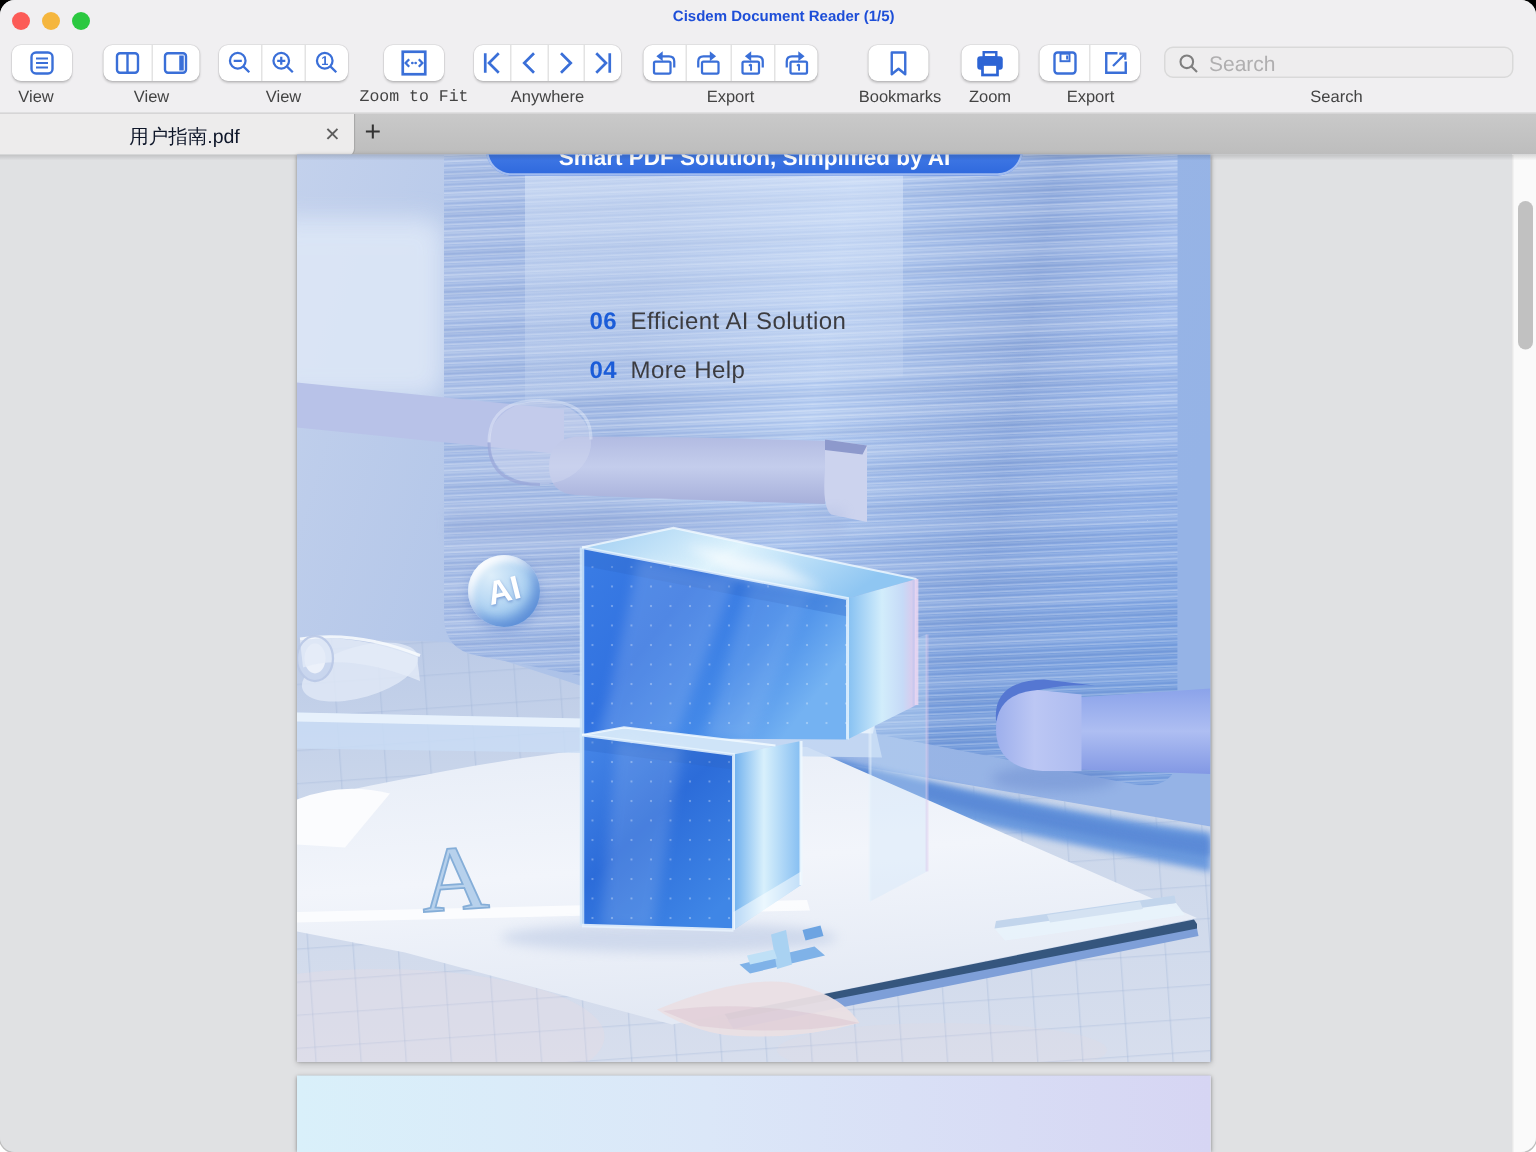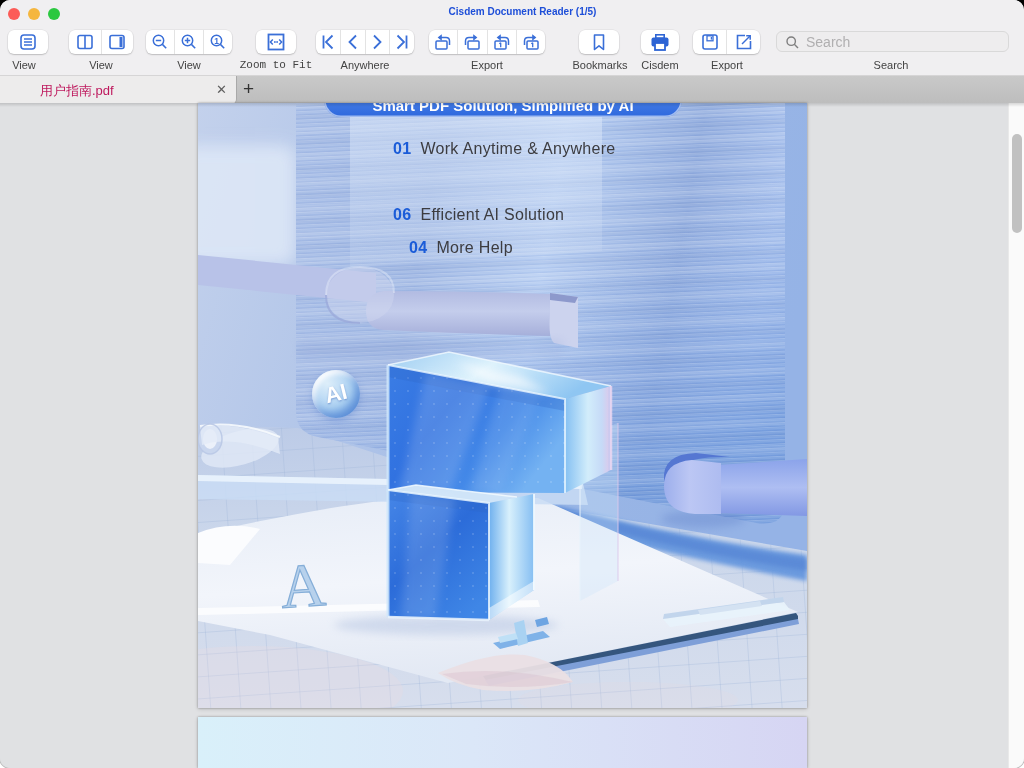--- a/index.html
+++ b/index.html
@@ -21,22 +21,22 @@
         box-shadow:0 0 0 0.5px rgba(0,0,0,.07), 0 1px 1.5px rgba(0,0,0,.18);
         display:flex; align-items:center; }
   .tb .seg { flex:1 1 auto; height:24px; display:flex; align-items:center; justify-content:center; }
   .tb .seg + .seg { border-left:1px solid #e3e3e3; }
   .lbl { position:absolute; top:31px; font-size:11px; color:#434343; transform:translateX(-50%); white-space:nowrap; }
   svg.ic { display:block; }
   .tabbar { position:absolute; left:0; top:75px; width:1024px; height:28px;
             background:linear-gradient(#c9c9c9,#bdbdbd); border-top:1px solid #d6d5d6; }
   .tab { position:absolute; left:0; top:0; width:237px; height:28px;
          background:#edecec; border-right:1px solid #a9a9a9; border-radius:0 0 5px 0; }
-  .tab .tname { position:absolute; left:0; right:30px; top:6px; text-align:left;
-                font-size:13px; color:#be185d;margin-left:40px; }
+  .tab .tname { position:absolute; left:0; right:30px; top:6px; text-align:center;
+                font-size:13px; color:#0f172a;margin-left:40px; }
   .tab .tclose { position:absolute; right:9px; top:6px; font-size:13px; color:#5e5e5e; }
   .tplus { position:absolute; left:243px; top:2px; font-size:19px; color:#333; font-weight:400; }
   .tabshadow { position:absolute; left:0; top:103px; width:1024px; height:4px;
                background:linear-gradient(rgba(0,0,0,.14),rgba(0,0,0,0)); z-index:50; }
   .content { position:absolute; left:0; top:103px; width:1024px; height:665px; background:#e0e1e3; }
   .page1 { position:absolute; left:198px; top:0px; width:609px; height:605px; overflow:hidden;
            background:#b7c8e9; box-shadow:0 0 2px rgba(0,0,0,.3), 0 1px 4px rgba(0,0,0,.18); }
   .page2 { position:absolute; left:198px; top:614px; width:609px; height:51px;
            background:linear-gradient(90deg,#d9f0fa 0%,#dbe7f8 45%,#d6d5f3 100%);
            box-shadow:0 0 2px rgba(0,0,0,.3), 0 1px 4px rgba(0,0,0,.18); }
@@ -212,21 +212,21 @@
     <div class="lbl" style="left:600px;">Bookmarks</div>
     <div class="tb" style="left:641px;width:38px;">
         <div class="seg">
       <svg class="ic" width="20" height="19" viewBox="0 0 20 19">
             <rect x="5.8" y="1.8" width="8.4" height="3.4" fill="#fff" stroke="#2d64d4" stroke-width="1.6"></rect>
             <rect x="1.5" y="4.5" width="17" height="9" rx="2" fill="#2d64d4"></rect>
             <rect x="5" y="10" width="10" height="7" fill="#fff" stroke="#2d64d4" stroke-width="1.8"></rect>
           </svg>
     </div>
       </div>
-    <div class="lbl" style="left:660px;">Cisdem</div>
+    <div class="lbl" style="left:660px;">Zoom</div>
     <div class="tb" style="left:693px;width:67px;">
       <div class="seg">
           <svg class="ic" width="18" height="18" viewBox="0 0 18 18">
             <rect x="2" y="2" width="14" height="14" rx="2" fill="none" stroke="#3a6fd8" stroke-width="1.6"></rect>
             <rect x="6" y="2.8" width="6" height="5" fill="none" stroke="#3a6fd8" stroke-width="1.3"></rect>
             <line x1="10.4" y1="4" x2="10.4" y2="6.6" stroke="#3a6fd8" stroke-width="1.3"></line>
           </svg>
         </div>
       <div class="seg">
           <svg class="ic" width="18" height="18" viewBox="0 0 18 18">
@@ -456,23 +456,22 @@
         <polygon points="465,516 586,499 592,507 472,524" fill="#e8f2fb" opacity="0.95"></polygon>
         <polygon points="465,516 586,499 585,494 466,511" fill="#c2d5ec"></polygon>
         <polygon points="500,507 562,498 564,503 502,512" fill="#d4e2f2"></polygon>
 
         <polygon points="295,540 345,528 352,534 302,546" fill="#7fb2e8"></polygon>
         <polygon points="316,520 326,517 330,540 320,543" fill="#a9d2f2"></polygon>
         <polygon points="337,517 349,514 351,521 339,524" fill="#6da4e2"></polygon>
         <polygon points="300,534 318,530 320,536 302,540" fill="#bfe0f6"></polygon>
       </svg>
       <div class="p1 pill">Smart PDF Solution, Simplified by AI</div>
-      <div class="row" style="top:37px;"><b>01</b>Work Anytime &amp; Anywhere</div>
       <div class="row" style="top:103px;"><b>06</b>Efficient AI Solution</div>
-      <div class="row" style="top:136px;margin-left:16px;"><b>04</b>More Help</div>
+      <div class="row" style="top:136px;"><b>04</b>More Help</div>
       <div class="p1 ai" style="left:114px;top:267px;"><span>AI</span></div>
     </div>
     <div class="page2"></div>
     <div class="sbar">
         <div class="sthumb"></div>
       </div>
   </div>
 </div>
 
 </body></html>

